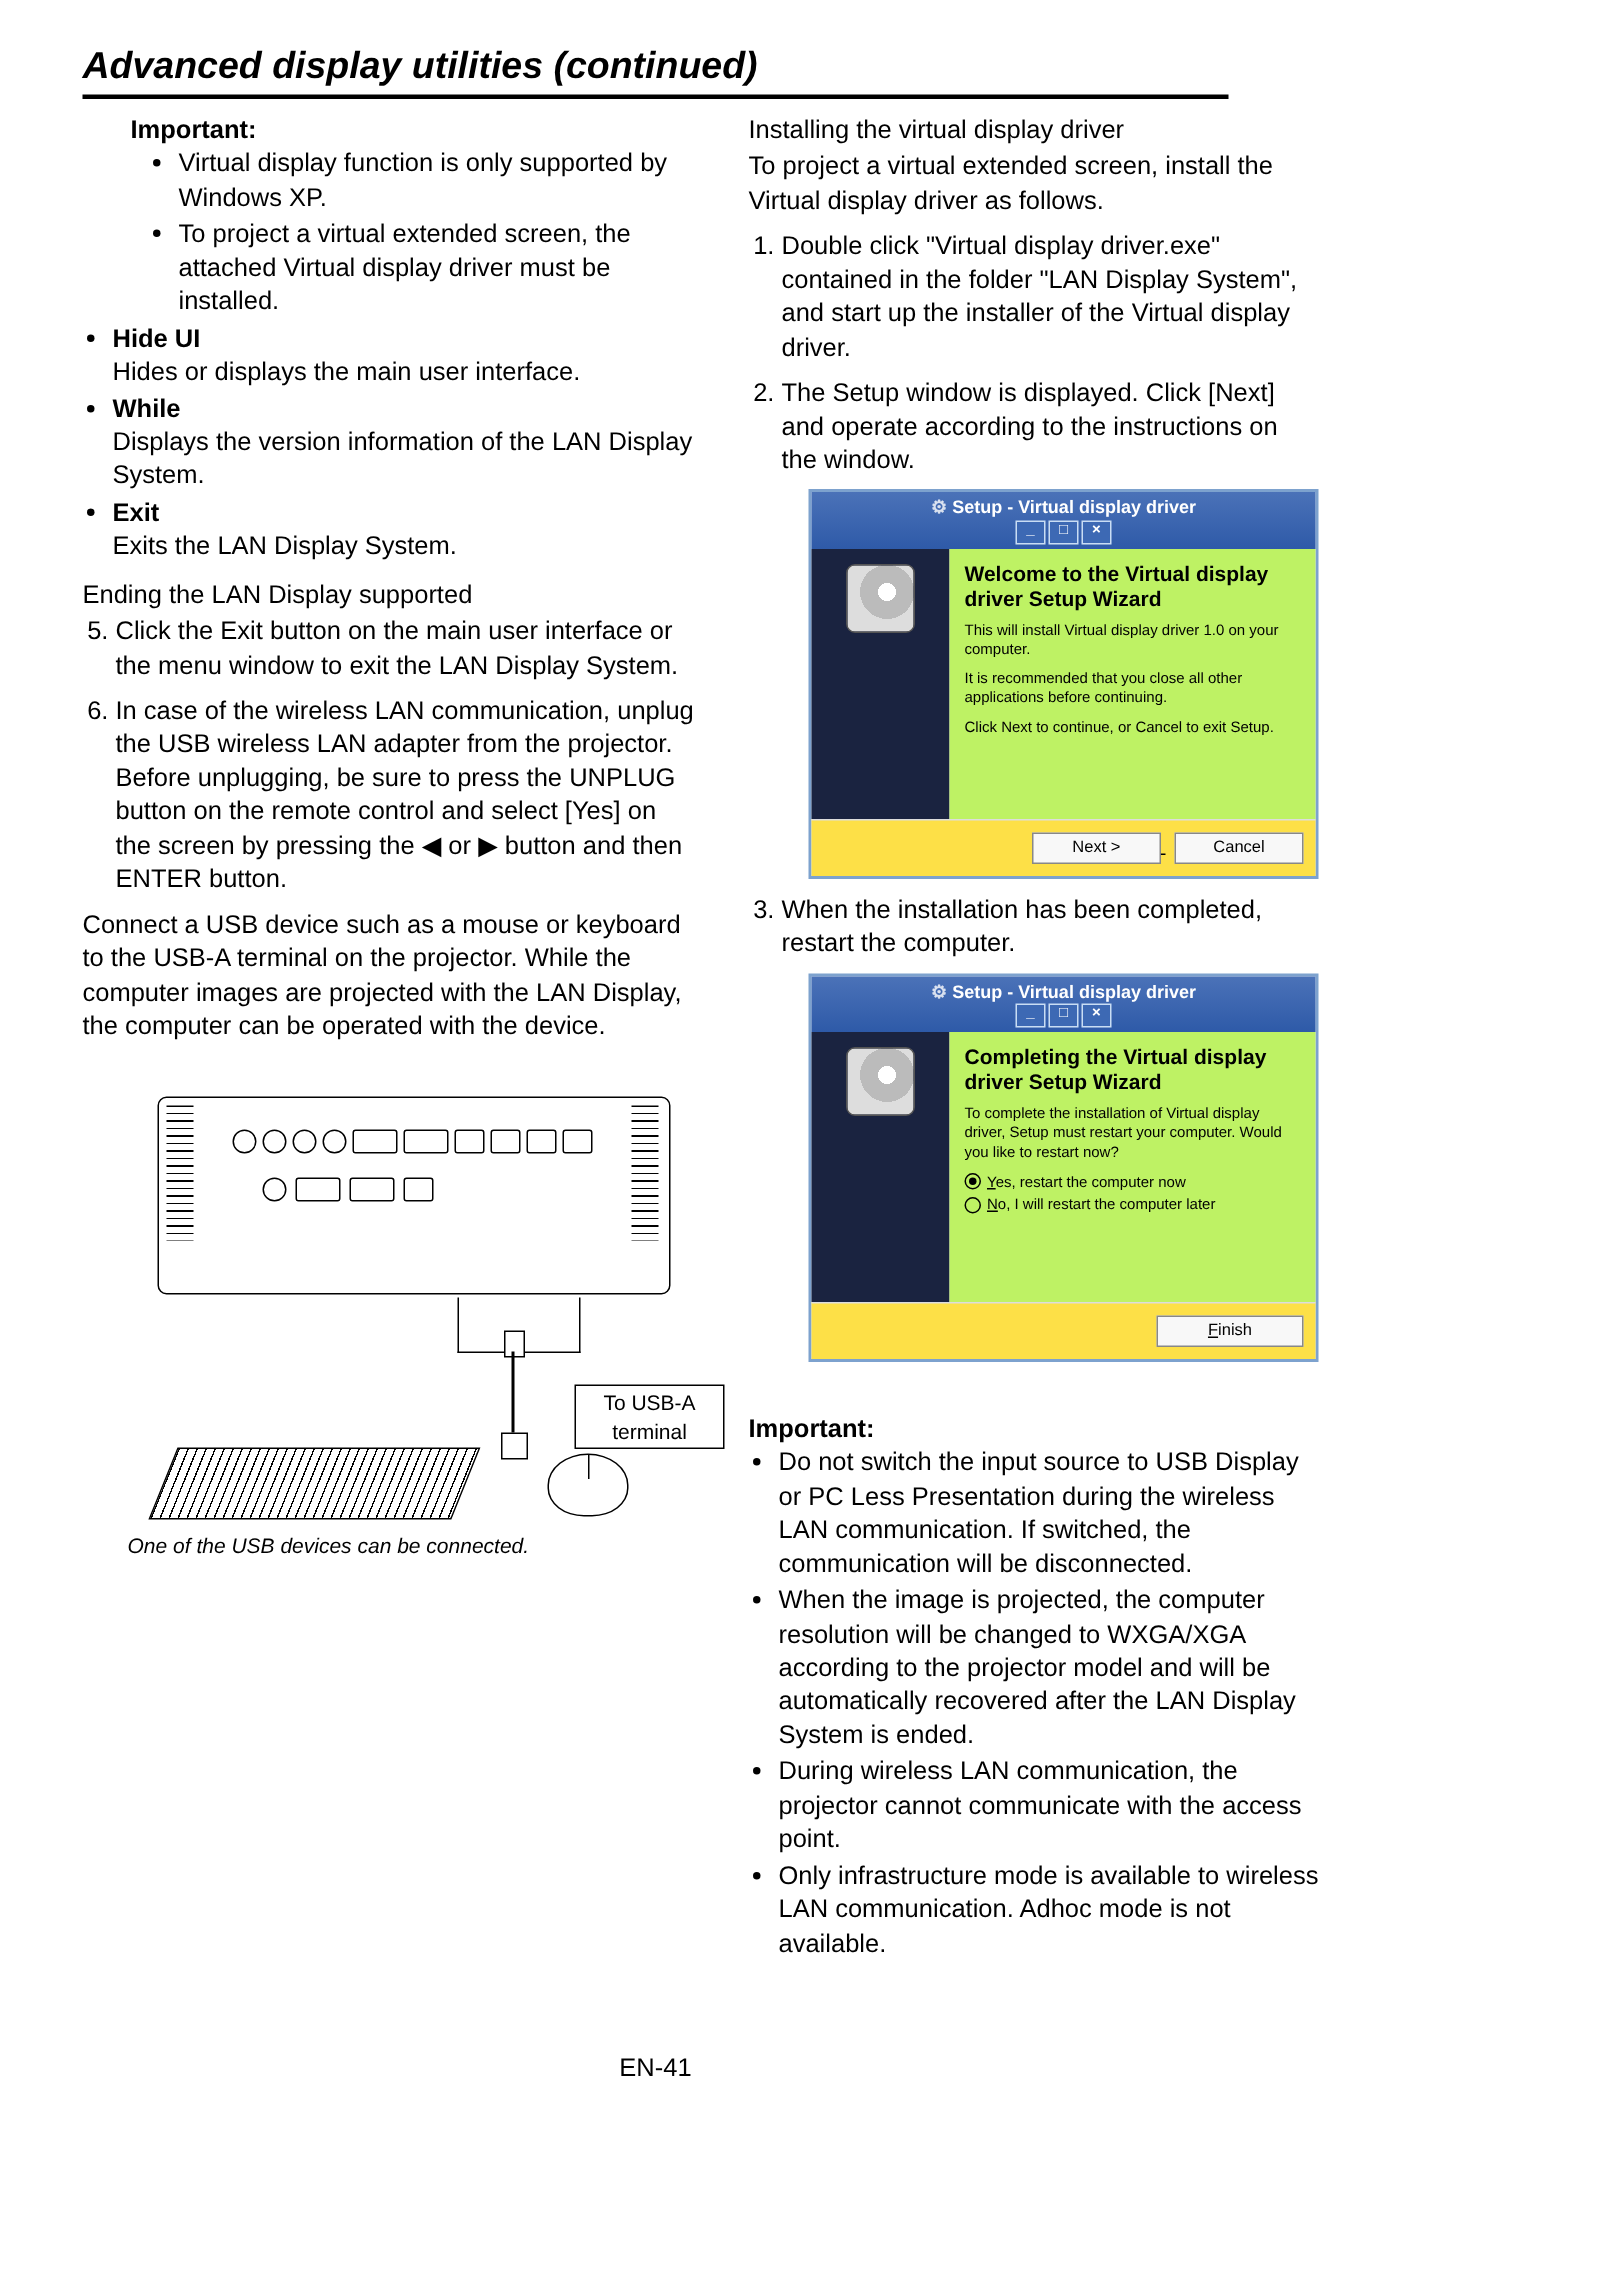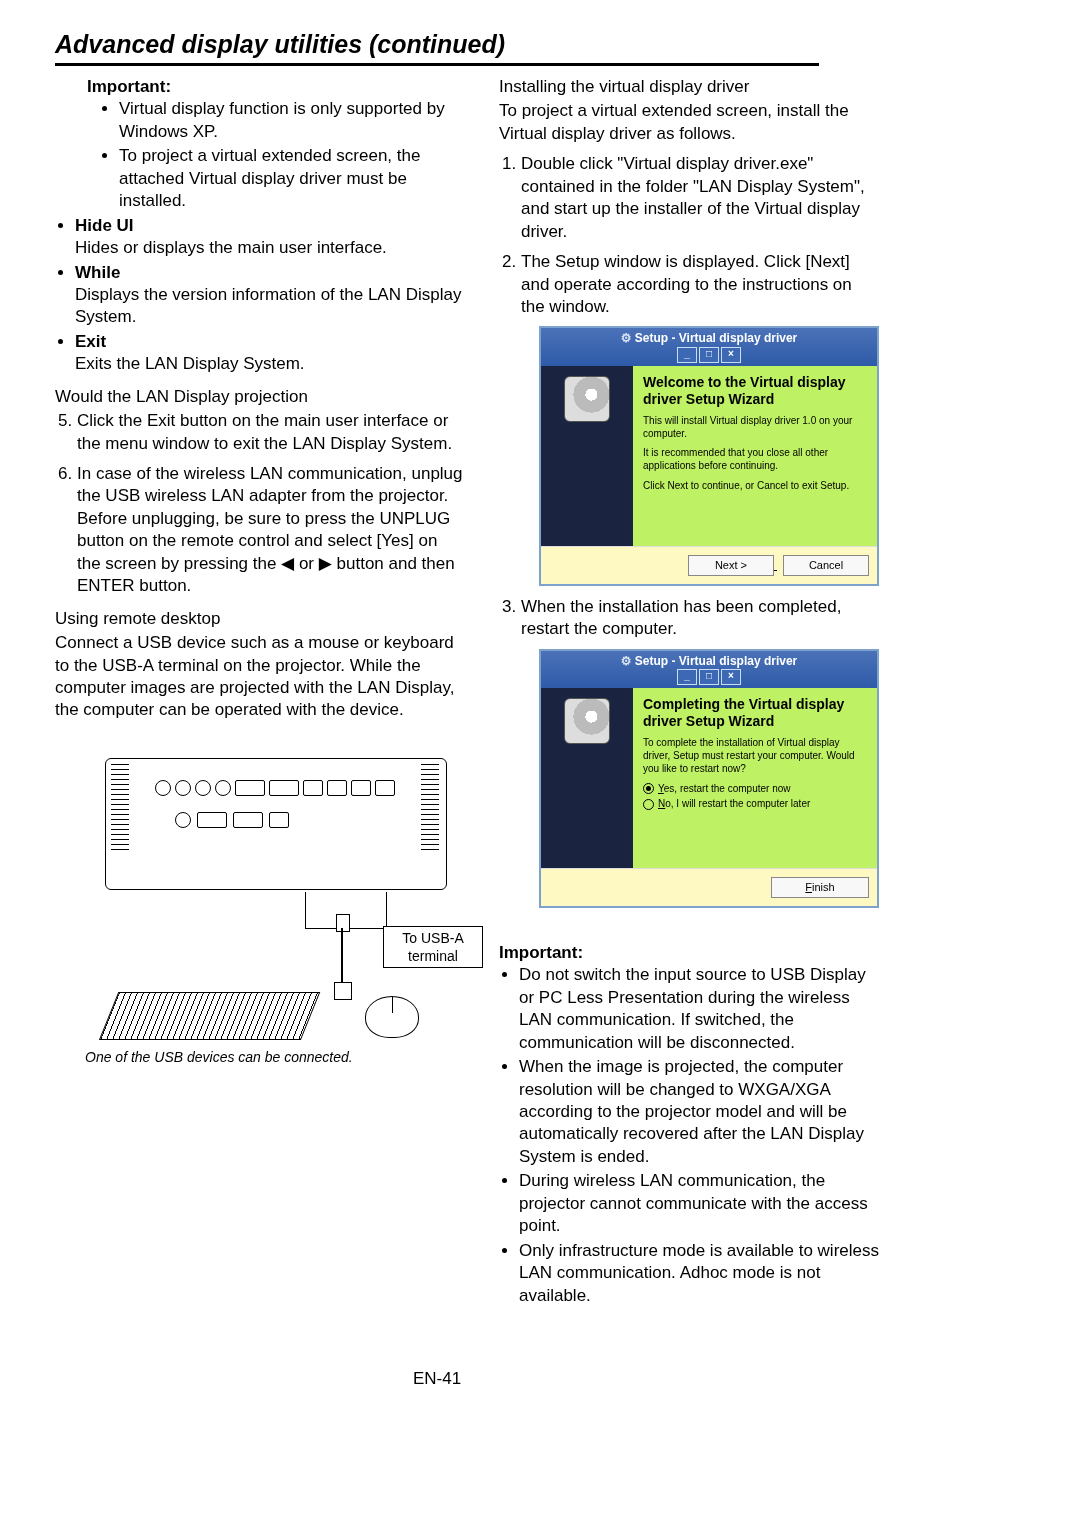--- a/index.html
+++ b/index.html
@@ -110,21 +110,21 @@
   .usb-cable {
     position:absolute; top:194px; left:256px; width:2px; height:58px; background:#000;
   }
   .usb-plug-top {
     position:absolute; top:180px; left:251px; width:12px; height:16px; border:1px solid #000; background:#fff;
   }
   .usb-plug-bottom {
     position:absolute; top:248px; left:249px; width:16px; height:16px; border:1px solid #000; background:#fff;
   }
   .usb-a-label-box {
-    position:absolute; top:192px; left:298px; width:90px;
+    position:absolute; top:216px; left:298px; width:90px;
     border:1px solid #000;
     font-size:14px; text-align:center; line-height:1.3; padding:2px 4px;
     background:#fff;
   }
   .keyboard {
     position:absolute; top:258px; left:24px; width:200px; height:46px;
     transform: skewX(-22deg);
   }
   .keyboard-body {
     width:100%; height:100%;
@@ -194,21 +194,21 @@
   .radio-dot {
     display:inline-block; width:9px; height:9px; border:1px solid #000; border-radius:50%;
     margin-right:4px; vertical-align:middle;
   }
   .radio-dot.sel:after {
     content:''; display:block; width:5px; height:5px; background:#000; border-radius:50%;
     margin:2px auto;
   }
   .dialog-footer {
     border-top:1px solid #ddd;
-    padding:8px; text-align:right; background:#fef9c3;text-decoration:underline;
+    padding:8px; text-align:right; background:#fde047;text-decoration:underline;
   }
   .dlg-btn {
     display:inline-block; min-width:60px; padding:2px 12px;
     border:1px solid #888; background:#f8f8f8; font-size:11px;
     text-align:center; margin-left:6px;
   }
 
   .page-number {
     text-align:center; font-size:17px; margin-top:60px;
   }
@@ -239,27 +239,26 @@
         <li>
           <span class="bold">While</span><br>
           <span>Displays the version information of the  LAN Display System.</span>
         </li>
         <li>
           <span class="bold">Exit</span><br>
           <span>Exits the LAN Display System.</span>
         </li>
       </ul>
 
-      <div class="heading2">Would the LAN Display projection</div>
+      <div class="heading2">Ending the LAN Display supported</div>
       <ol class="numbered" start="5" style="padding-left:22px;">
         <li>Click the Exit button on the main user interface or the menu window to exit the LAN Display System.</li>
         <li>In case of the wireless LAN communication, unplug the USB wireless LAN adapter from the projector. Before unplugging, be sure to press the UNPLUG button on the remote control and select [Yes] on the screen by pressing the ◀ or ▶ button and then ENTER button.</li>
       </ol>
 
-      <div class="heading2">Using remote desktop</div>
       <div>Connect a USB device such as a mouse or keyboard to the USB-A terminal on the projector. While the computer images are projected with the LAN Display, the computer can be operated with the device.</div>
 
       <div class="figure-box">
         <div class="projector-diagram">
           <div class="projector-body"></div>
           <div class="proj-grill-left"></div>
           <div class="proj-grill-right"></div>
           <div class="proj-ports">
             <div class="port-row" style="margin-top:4px;">
               <span class="port round"></span>

